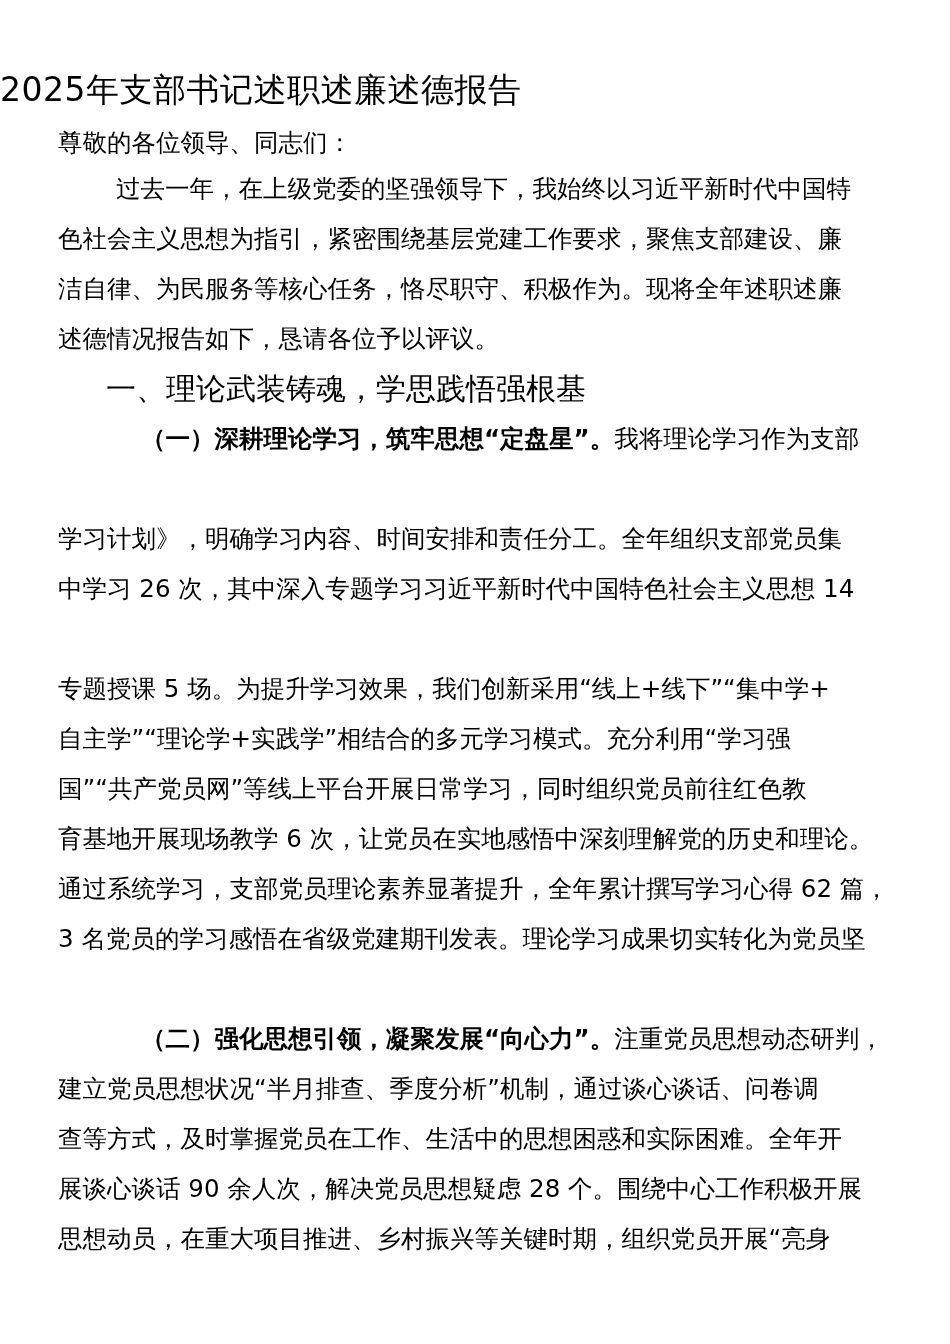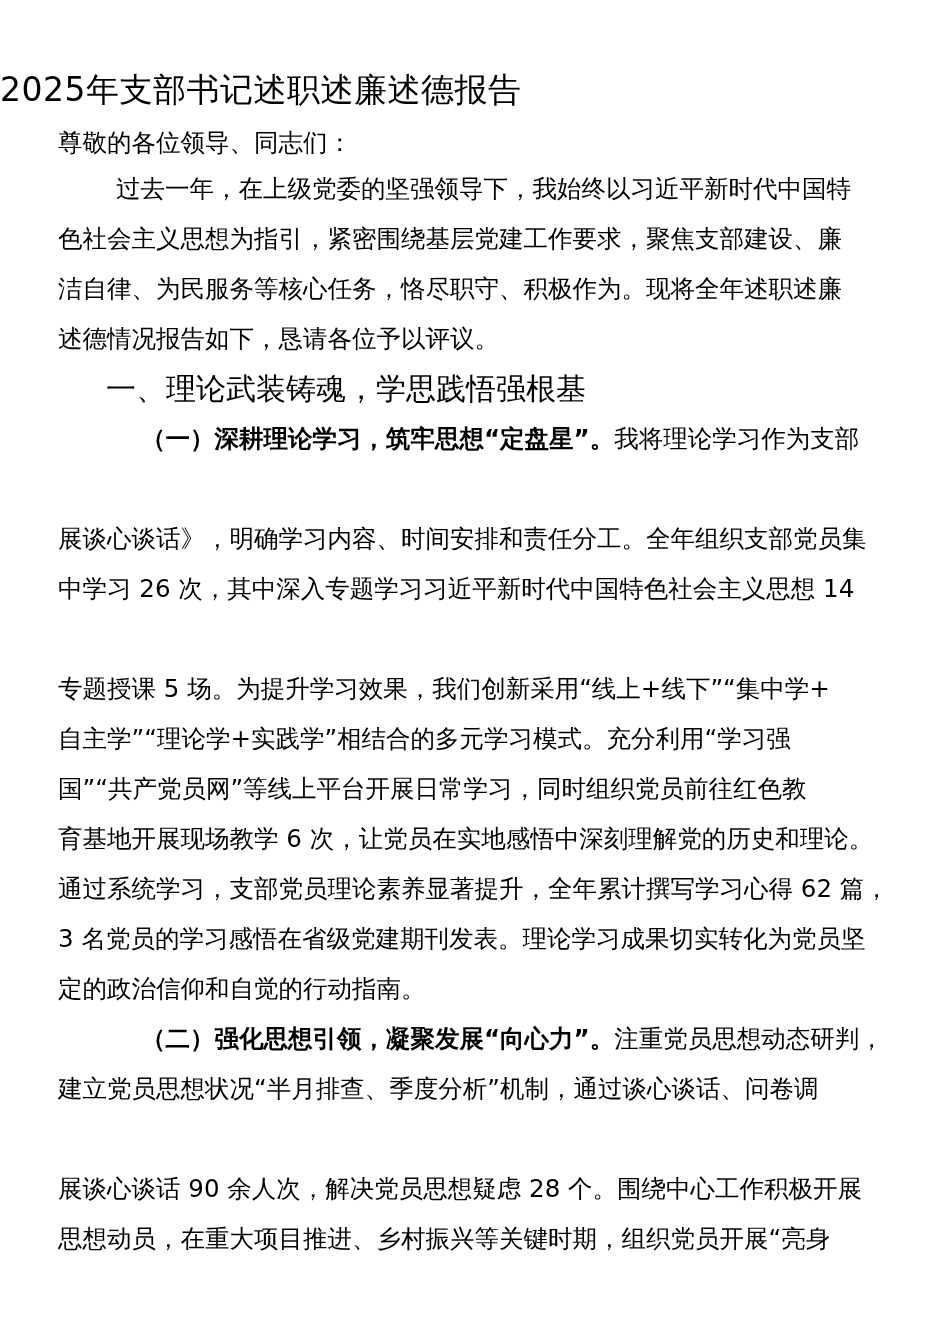--- a/index.html
+++ b/index.html
@@ -59,29 +59,29 @@
   <div class="line indent" style="top:164px">过去一年，在上级党委的坚强领导下，我始终以习近平新时代中国特</div>
   <div class="line" style="top:214px">色社会主义思想为指引，紧密围绕基层党建工作要求，聚焦支部建设、廉</div>
   <div class="line" style="top:264px">洁自律、为民服务等核心任务，恪尽职守、积极作为。现将全年述职述廉</div>
   <div class="line" style="top:314px">述德情况报告如下，恳请各位予以评议。</div>
 
   <div class="line indent-heading" style="top:364px">一、理论武装铸魂，学思践悟强根基</div>
 
   <div class="line indent-bold" style="top:414px">
     <span class="bold">（一）深耕理论学习，筑牢思想“定盘星”。</span><span>我将理论学习作为支部</span>
   </div>
-  <div class="line" style="top:514px">展谈心谈话》，明确学习内容、时间安排和责任分工。全年组织支部党员集</div>
+  <div class="line" style="top:514px">学习计划》，明确学习内容、时间安排和责任分工。全年组织支部党员集</div>
   <div class="line" style="top:564px">中学习 26 次，其中深入专题学习习近平新时代中国特色社会主义思想 14</div>
   <div class="line" style="top:664px">专题授课 5 场。为提升学习效果，我们创新采用“线上+线下”“集中学+</div>
   <div class="line" style="top:714px">自主学”“理论学+实践学”相结合的多元学习模式。充分利用“学习强</div>
   <div class="line" style="top:764px">国”“共产党员网”等线上平台开展日常学习，同时组织党员前往红色教</div>
   <div class="line" style="top:814px">育基地开展现场教学 6 次，让党员在实地感悟中深刻理解党的历史和理论。</div>
   <div class="line" style="top:864px">通过系统学习，支部党员理论素养显著提升，全年累计撰写学习心得 62 篇，</div>
   <div class="line" style="top:914px">3 名党员的学习感悟在省级党建期刊发表。理论学习成果切实转化为党员坚</div>
-  <div class="line" style="top:964px">定的政治信仰和自觉的行动指南。</div>
 
   <div class="line" style="top:1064px">建立党员思想状况“半月排查、季度分析”机制，通过谈心谈话、问卷调</div>
   <div class="line indent-bold" style="top:1014px">
     <span class="bold">（二）强化思想引领，凝聚发展“向心力”。</span><span>注重党员思想动态研判，</span>
   </div>
+  <div class="line" style="top:1114px">查等方式，及时掌握党员在工作、生活中的思想困惑和实际困难。全年开</div>
   <div class="line" style="top:1164px">展谈心谈话 90 余人次，解决党员思想疑虑 28 个。围绕中心工作积极开展</div>
   <div class="line" style="top:1214px">思想动员，在重大项目推进、乡村振兴等关键时期，组织党员开展“亮身</div>
 </div>
 
 </body></html>

